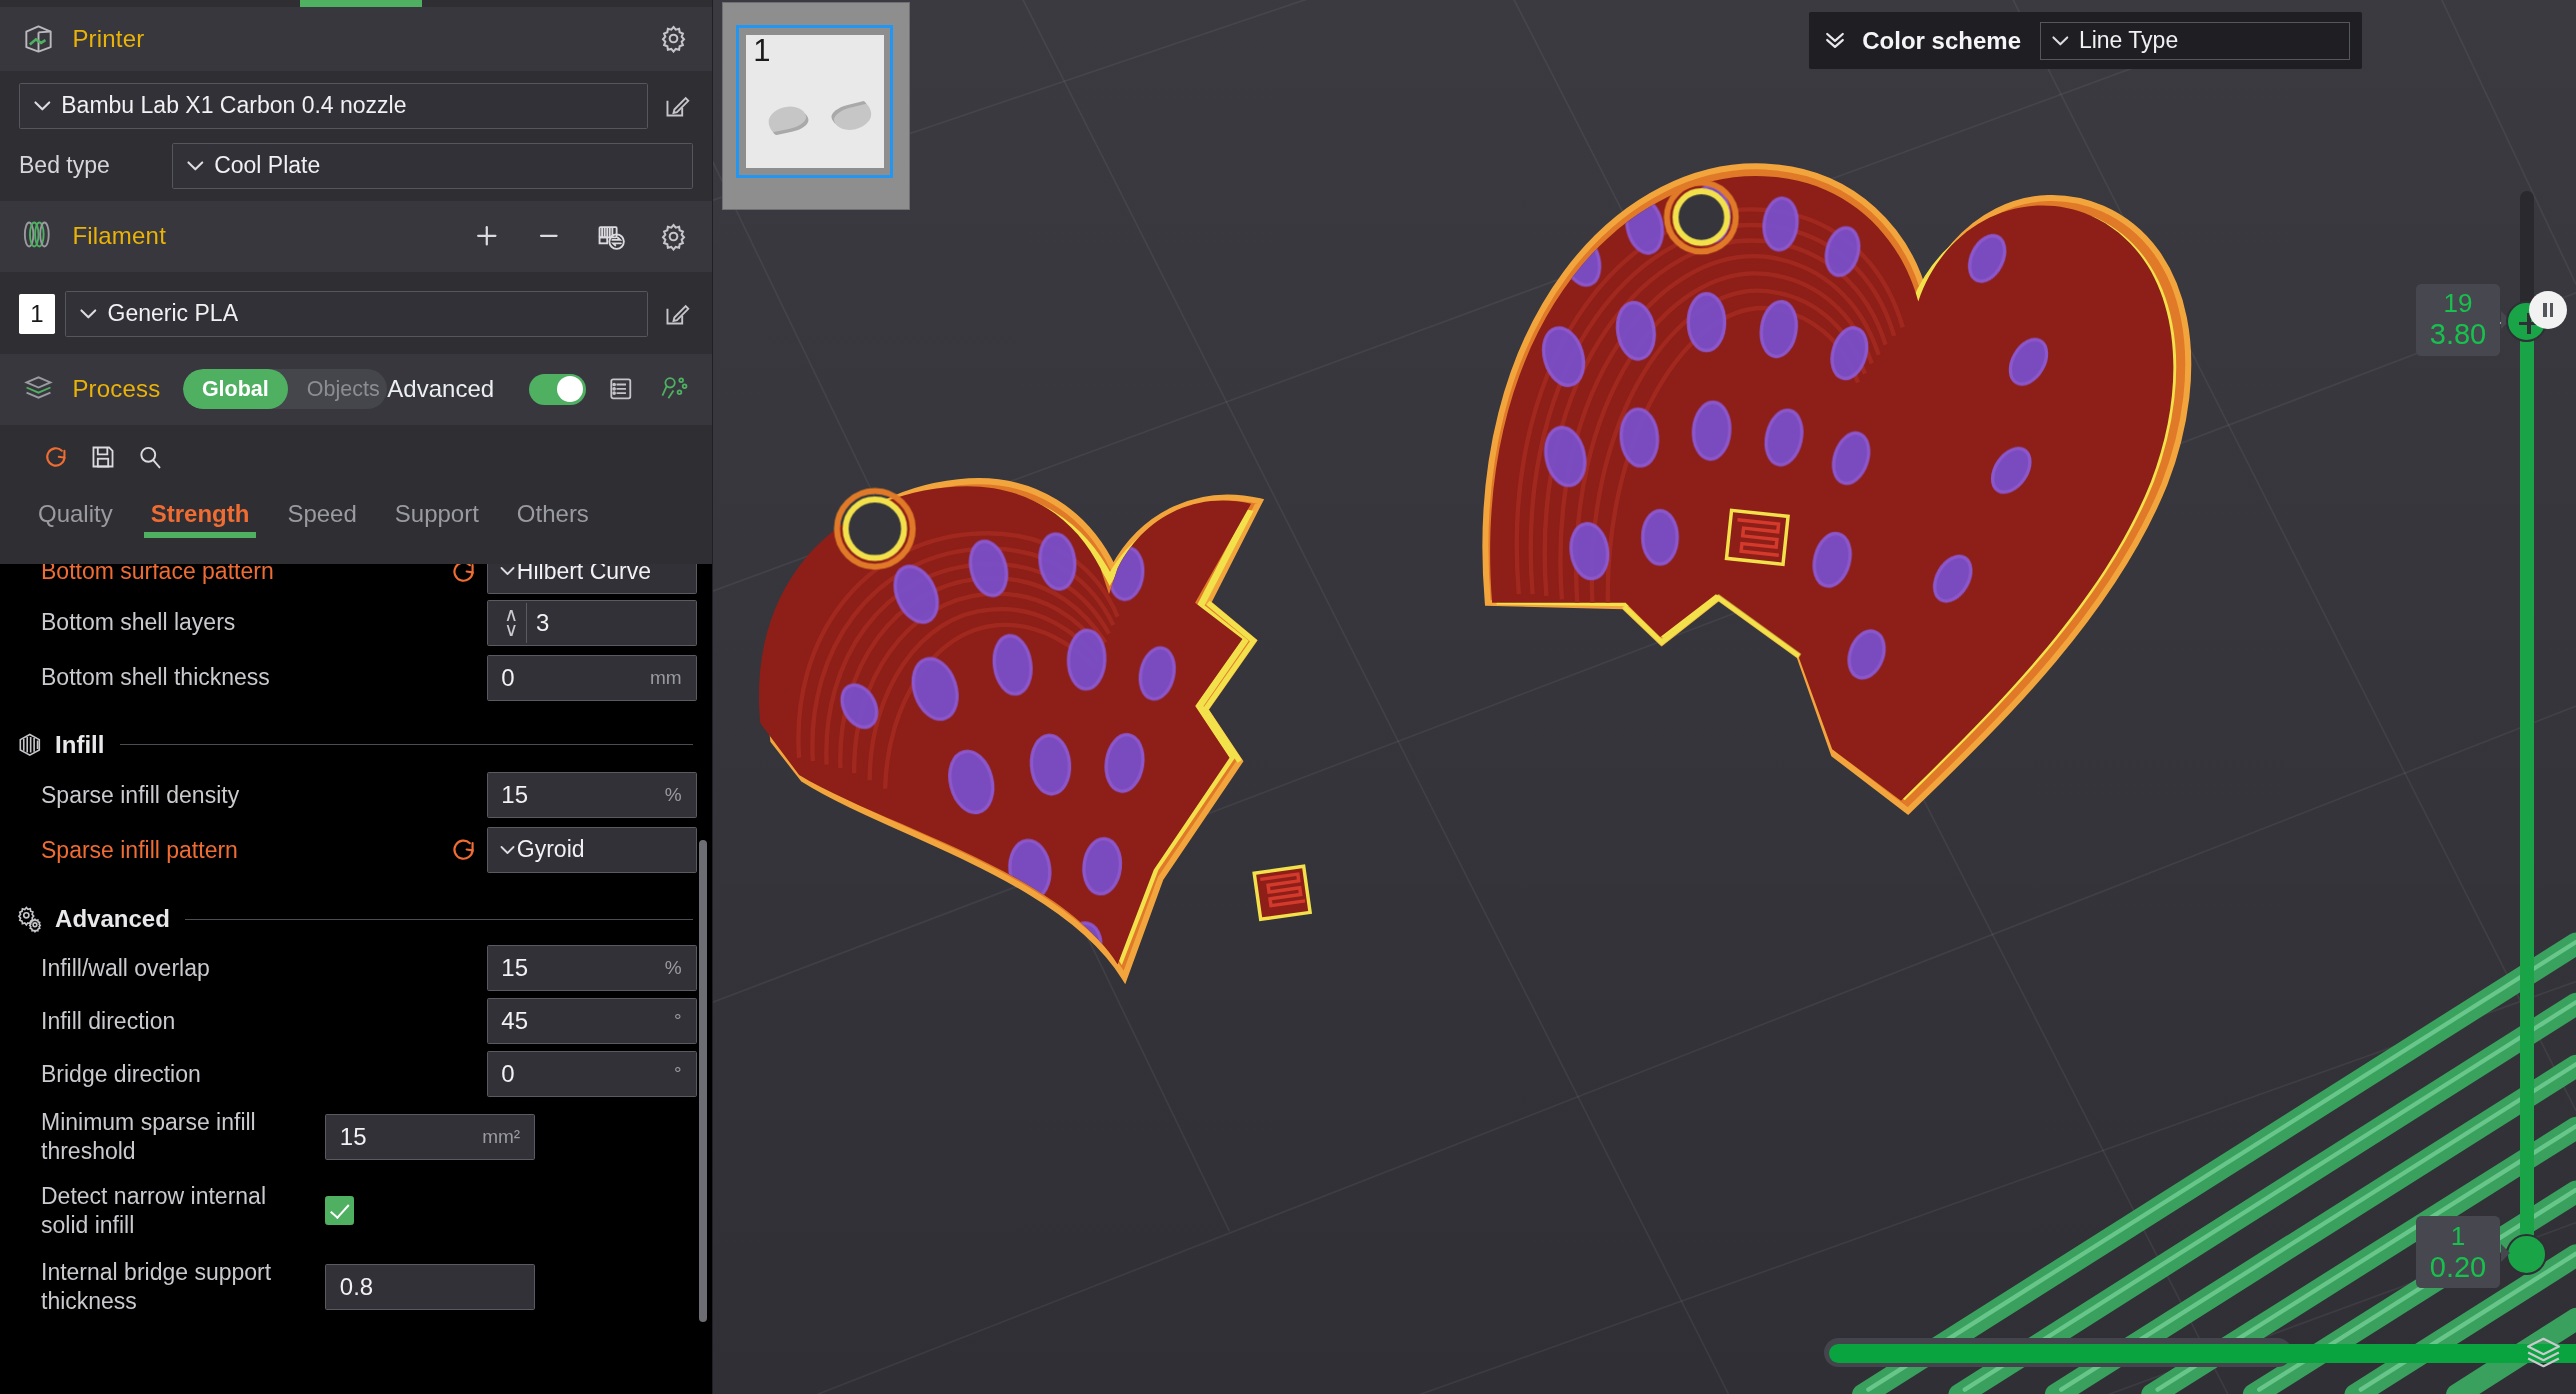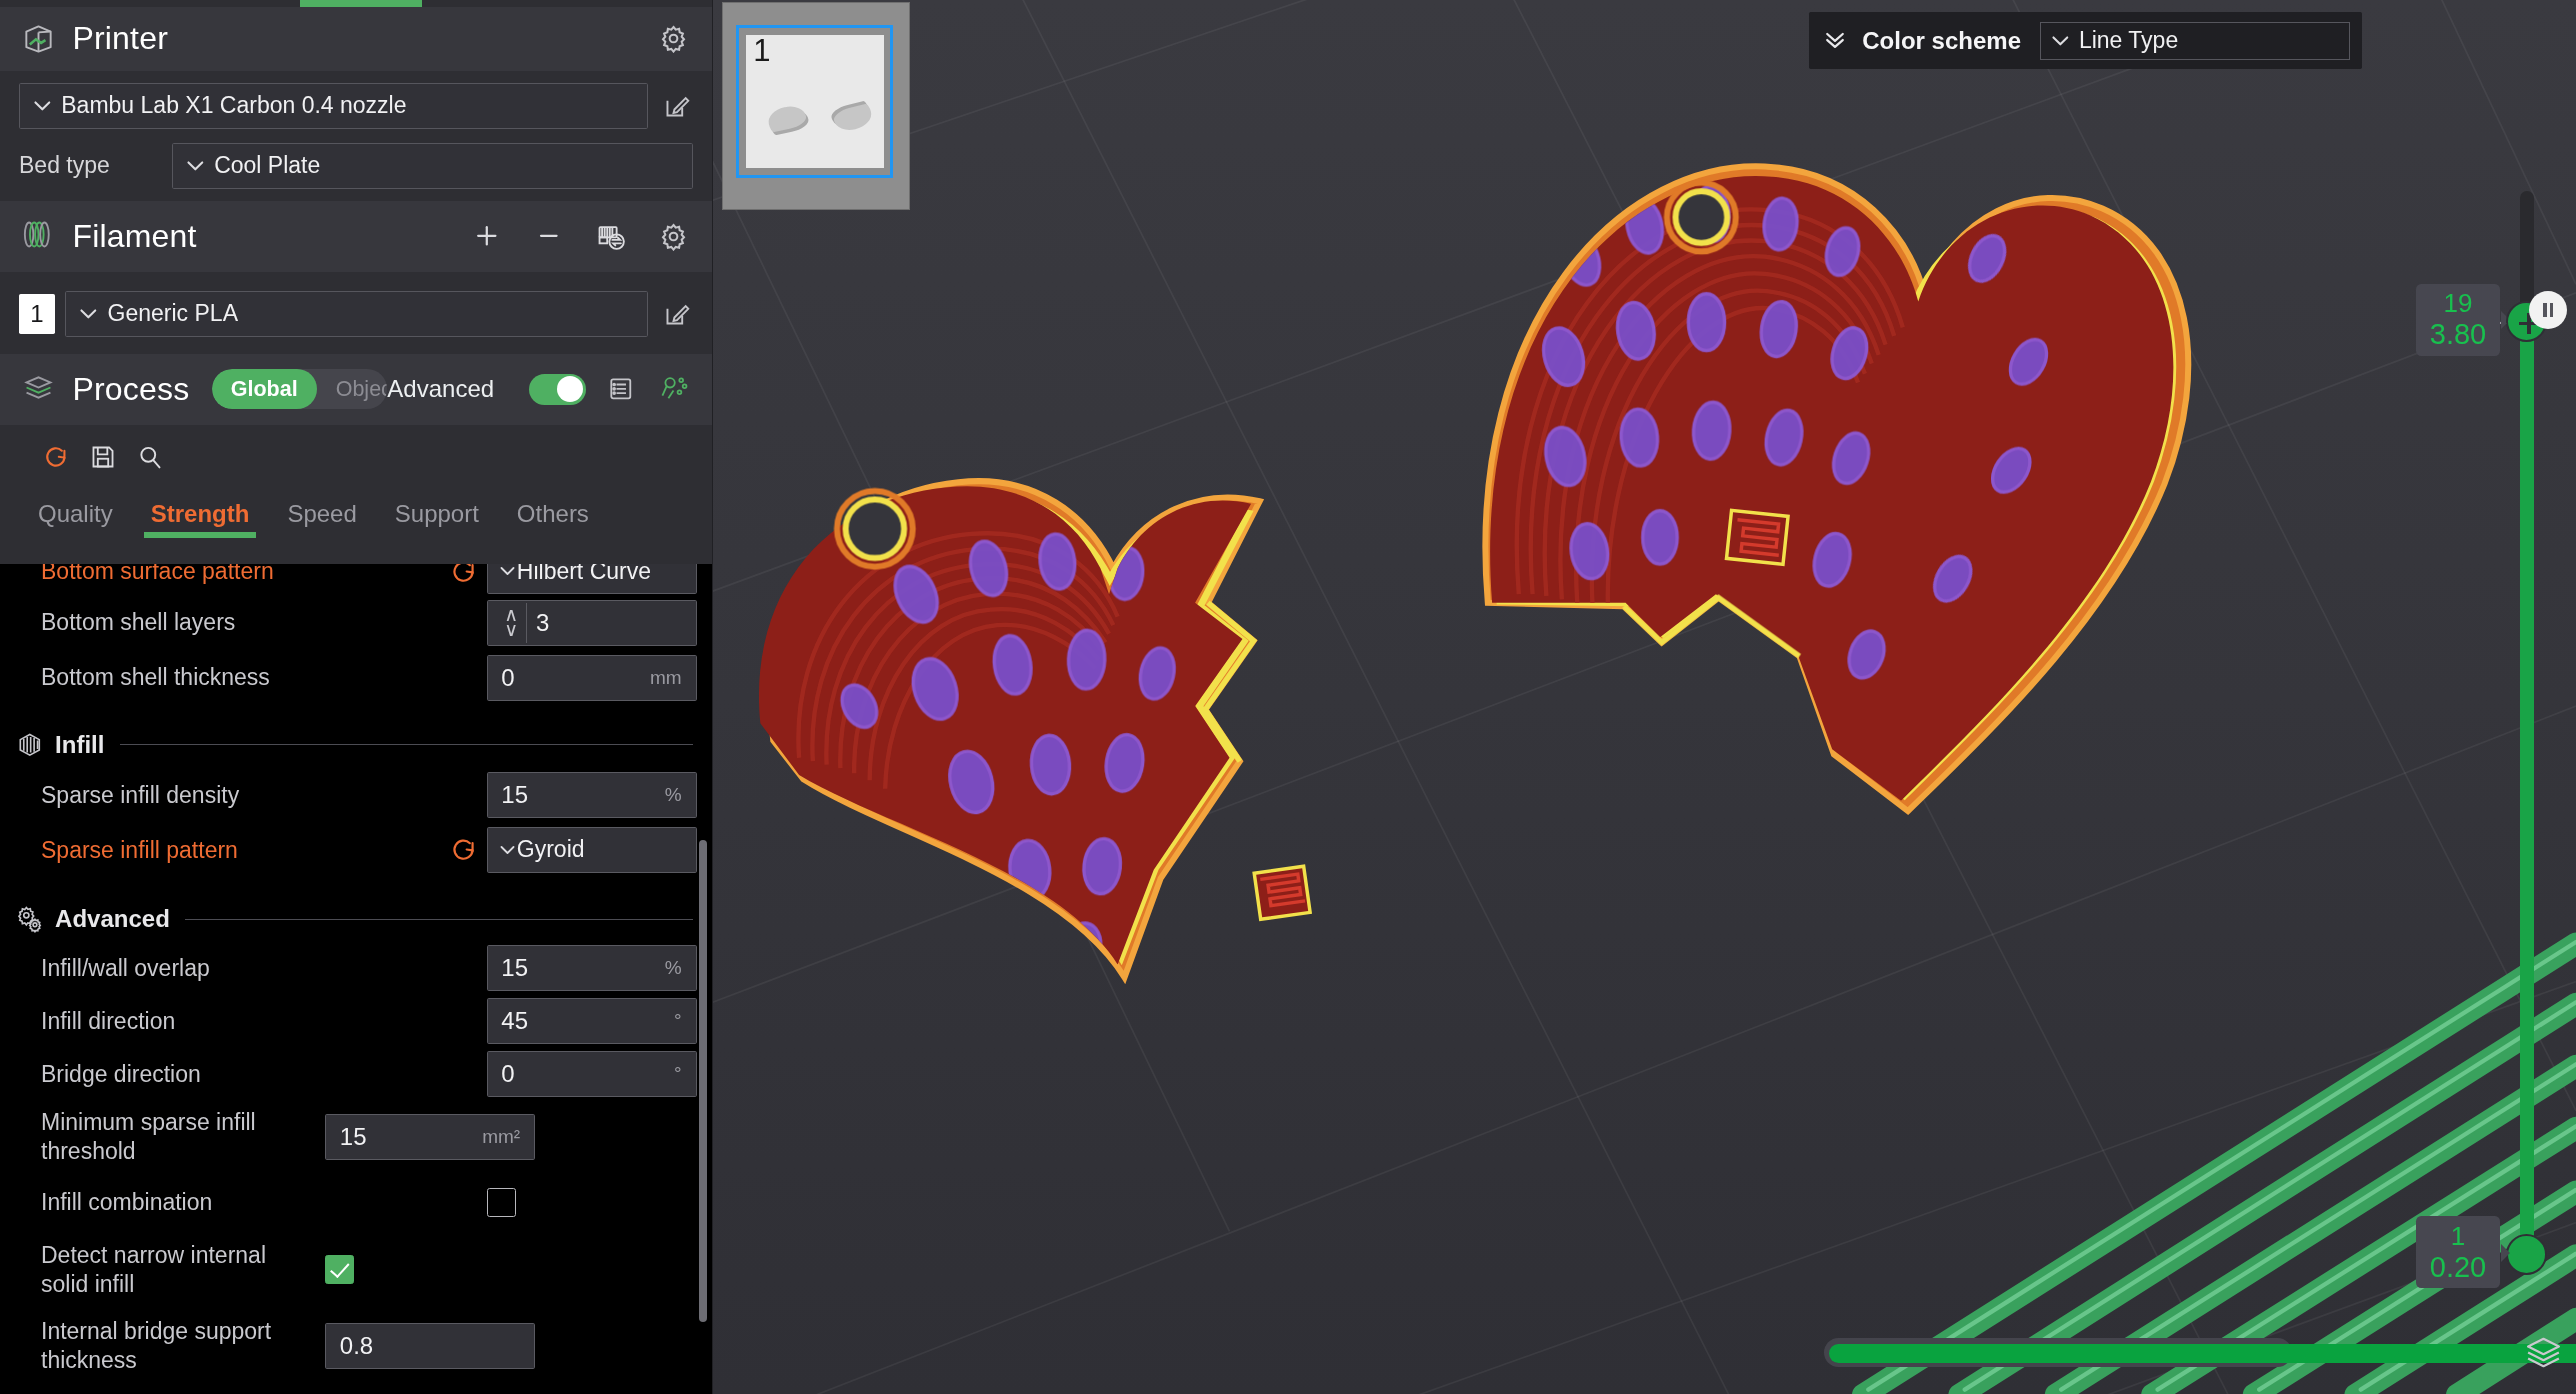--- a/index.html
+++ b/index.html
@@ -22,21 +22,21 @@
     z-index: 30;
   }
 
   .section-head {
     height: 71px; background: #37373d;
     display: flex; align-items: center;
     padding: 0 22.4px;
     position: relative;
   }
   .section-head .s-icon { width: 33px; height: 33px; margin-right: 17px; flex: 0 0 auto; }
-  .section-head .s-title { font-size: 32px; color: #ffffff; letter-spacing: 0.2px; }
+  .section-head .s-title { font-size: 24px; color: #eab308; letter-spacing: 0.2px; }
   .head-tools { margin-left: auto; display: flex; align-items: center; gap: 29px; }
   .ico-btn { width: 33px; height: 33px; display: flex; align-items: center; justify-content: center; cursor: pointer; }
 
   .panel-body { background: #2e2e33; }
 
   .row { display: flex; align-items: center; padding: 0 19px; }
 
   .combo {
     background: #313137; border: 0.9px solid #56565d;
     height: 46px; display: flex; align-items: center;
@@ -780,26 +780,20 @@
       <div class="opt-row" style="height:72px">
         <div class="opt-label" style="max-width:284px">Minimum sparse infill threshold</div>
         <div class="opt-ctl">
             <div class="field">
           <span class="val">15</span>
           <span class="unit">mm²</span>
         </div>
           </div>
       </div>
 
-      <div class="opt-row" style="height:59px">
-        <div class="opt-label">Infill combination</div>
-        <div class="opt-ctl" style="width:210px">
-          <div class="cbx"></div>
-        </div>
-      </div>
 
       <div class="opt-row" style="height:76px">
         <div class="opt-label" style="max-width:284px">Detect narrow internal solid infill</div>
         <div class="opt-ctl" style="width:210px">
           <div class="cbx checked"></div>
         </div>
       </div>
 
 
       <div class="opt-row" style="height:76px">

